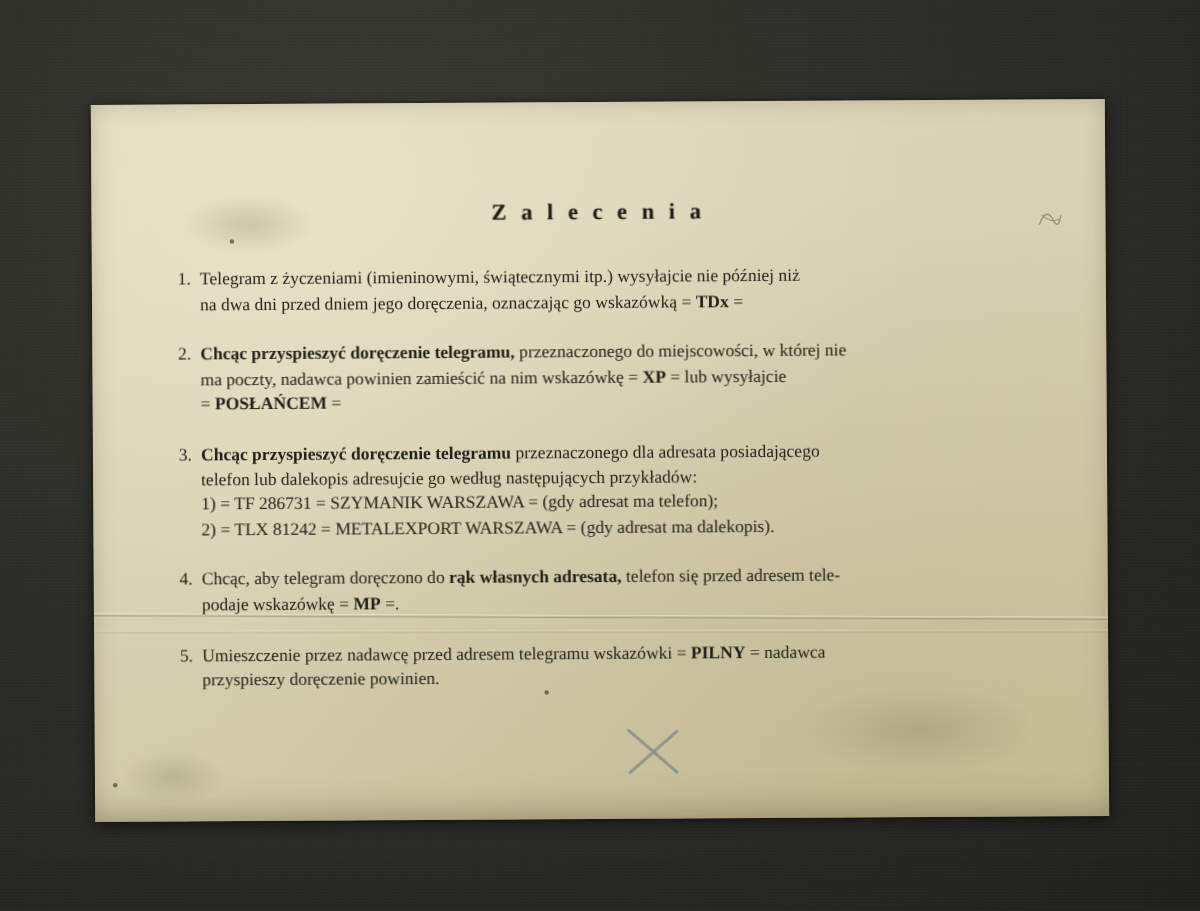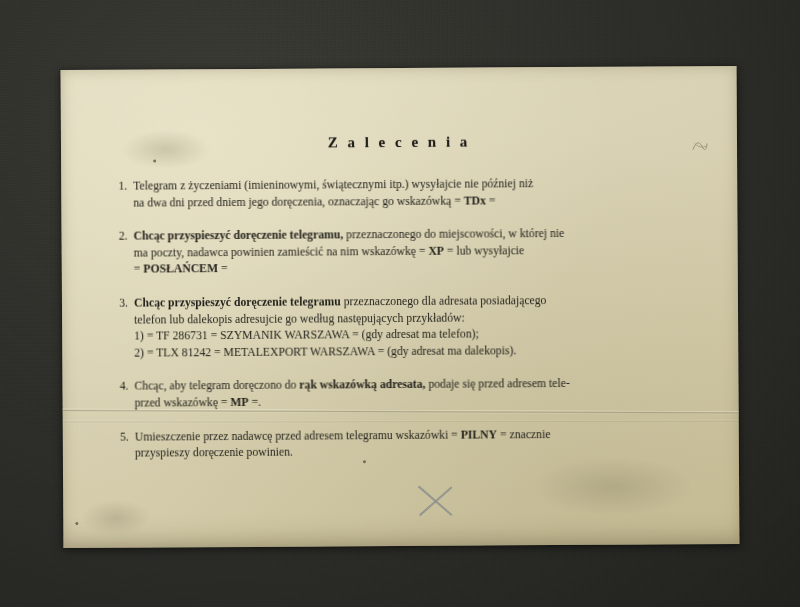--- a/index.html
+++ b/index.html
@@ -209,26 +209,26 @@
           </li>
           <li>
             <span class="num">3.</span>
             <span class="l"><span class="b">Chcąc przyspieszyć doręczenie telegramu</span><span> przeznaczonego dla  adresata posiadającego</span></span>
             <span class="l"><span>telefon lub dalekopis adresujcie go według następujących przykładów:</span></span>
             <span class="l"><span>1) = TF 286731 = SZYMANIK WARSZAWA = (gdy adresat ma telefon);</span></span>
             <span class="l"><span>2) = TLX 81242 = METALEXPORT WARSZAWA = (gdy adresat ma dalekopis).</span></span>
           </li>
           <li>
             <span class="num">4.</span>
-            <span class="l"><span>Chcąc, aby telegram doręczono do </span><span class="b">rąk wskazówką adresata,</span><span> podaje się przed adresem tele-</span></span>
-            <span class="l"><span>przed wskazówkę = </span><span class="b">MP</span><span> =.</span></span>
+            <span class="l"><span>Chcąc, aby telegram doręczono do </span><span class="b">rąk własnych adresata,</span><span> telefon się przed adresem tele-</span></span>
+            <span class="l"><span>podaje wskazówkę = </span><span class="b">MP</span><span> =.</span></span>
           </li>
           <li>
             <span class="num">5.</span>
-            <span class="l"><span>Umieszczenie przez nadawcę przed adresem telegramu wskazówki = </span><span class="b">PILNY</span><span> = znacznie</span></span>
+            <span class="l"><span>Umieszczenie przez nadawcę przed adresem telegramu wskazówki = </span><span class="b">PILNY</span><span> = nadawca</span></span>
             <span class="l"><span>przyspieszy doręczenie powinien.</span></span>
           </li>
         </ol>
 
     </div>
 
     <svg id="pencil-x" viewBox="0 0 40 34">
       <path d="M4 3 L36 31" stroke="#55637d" stroke-width="2.1" stroke-linecap="round" fill="none" opacity="0.8"></path>
       <path d="M36 4 L5 31" stroke="#55637d" stroke-width="2.1" stroke-linecap="round" fill="none" opacity="0.8"></path>
     </svg>

